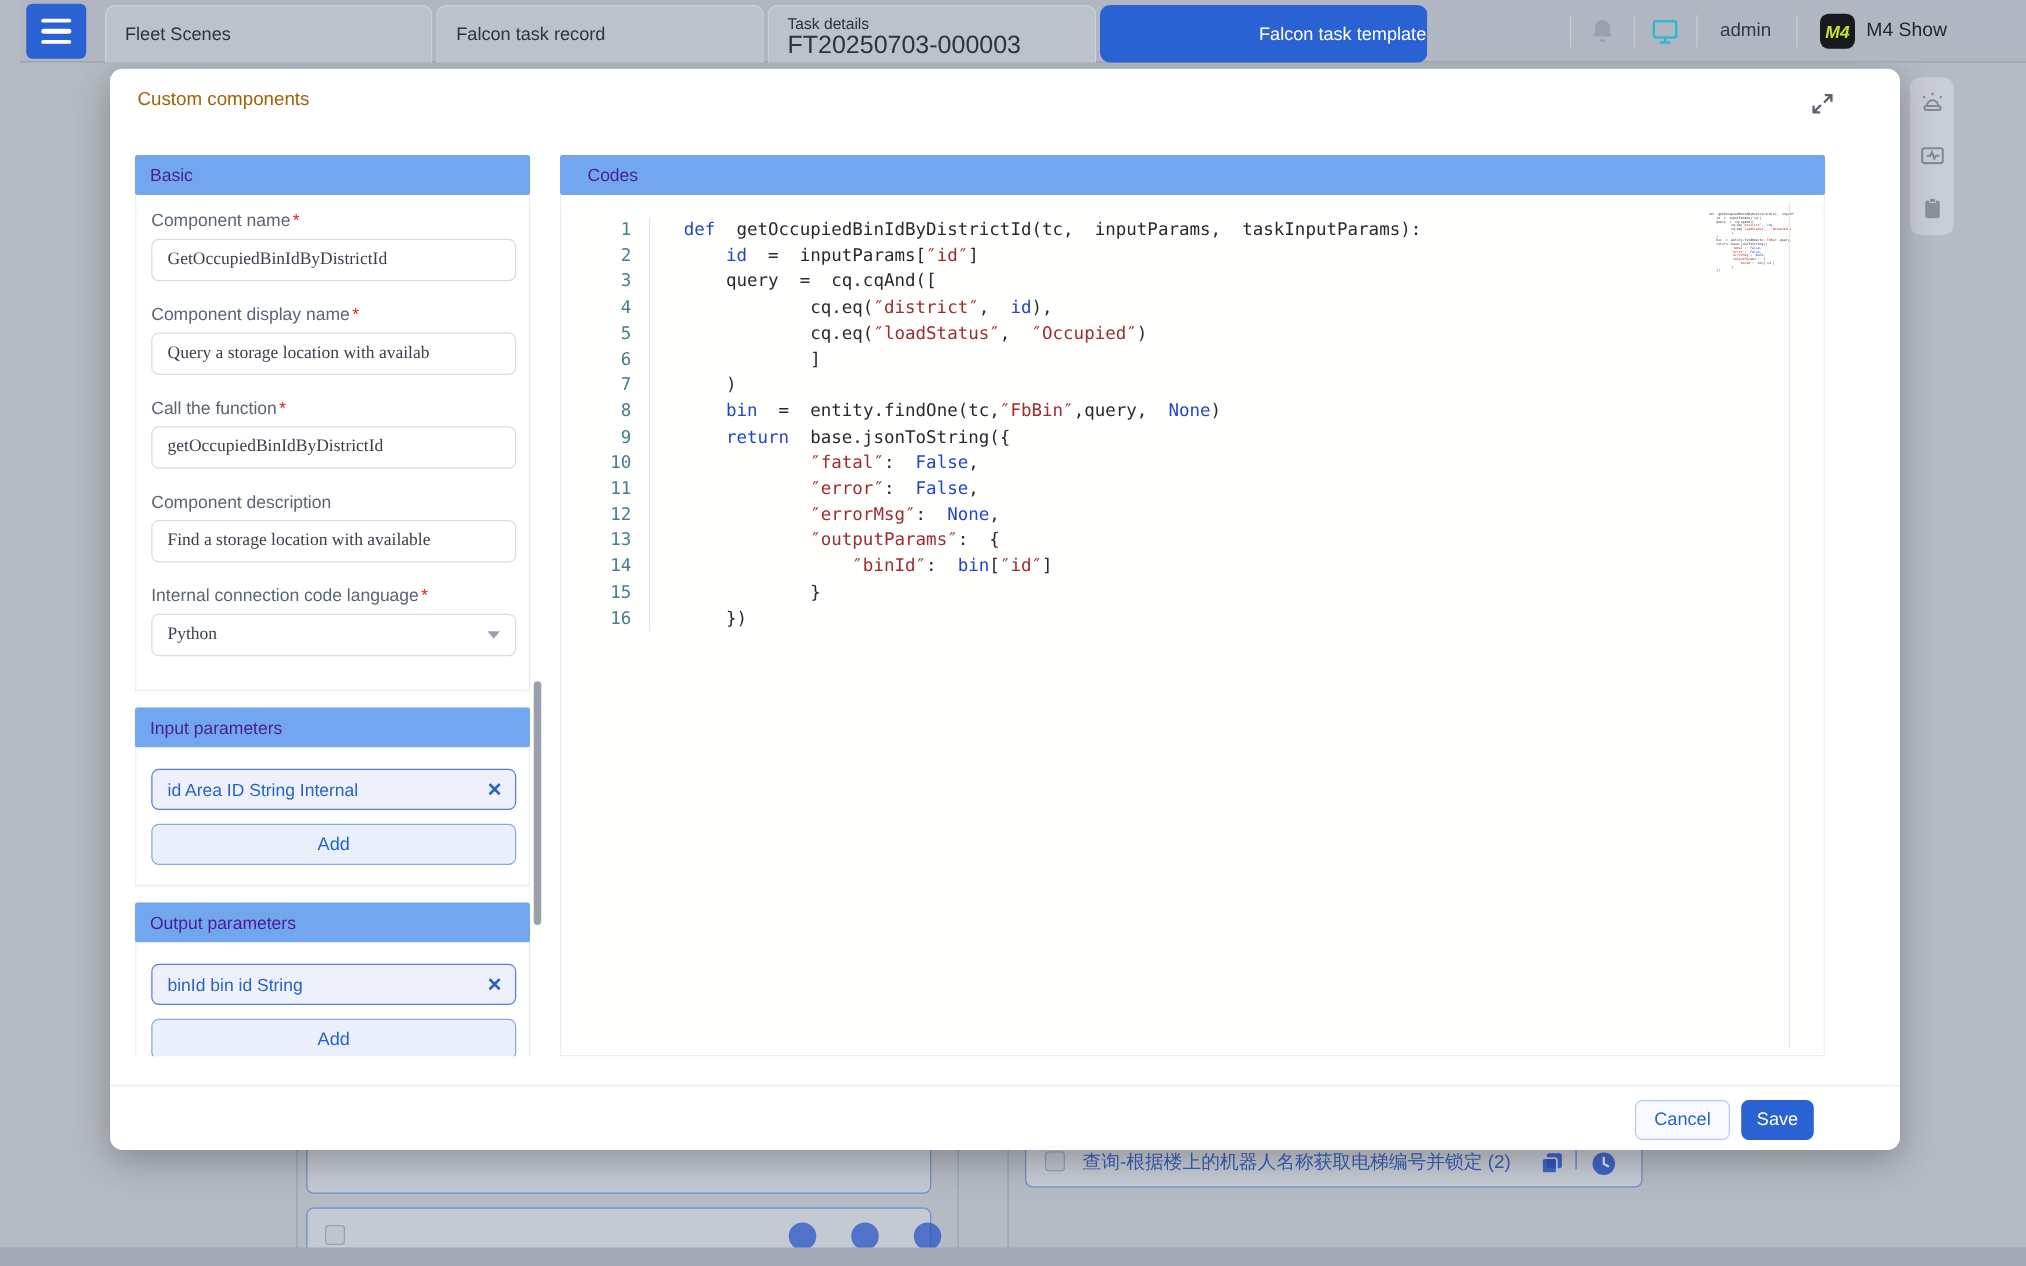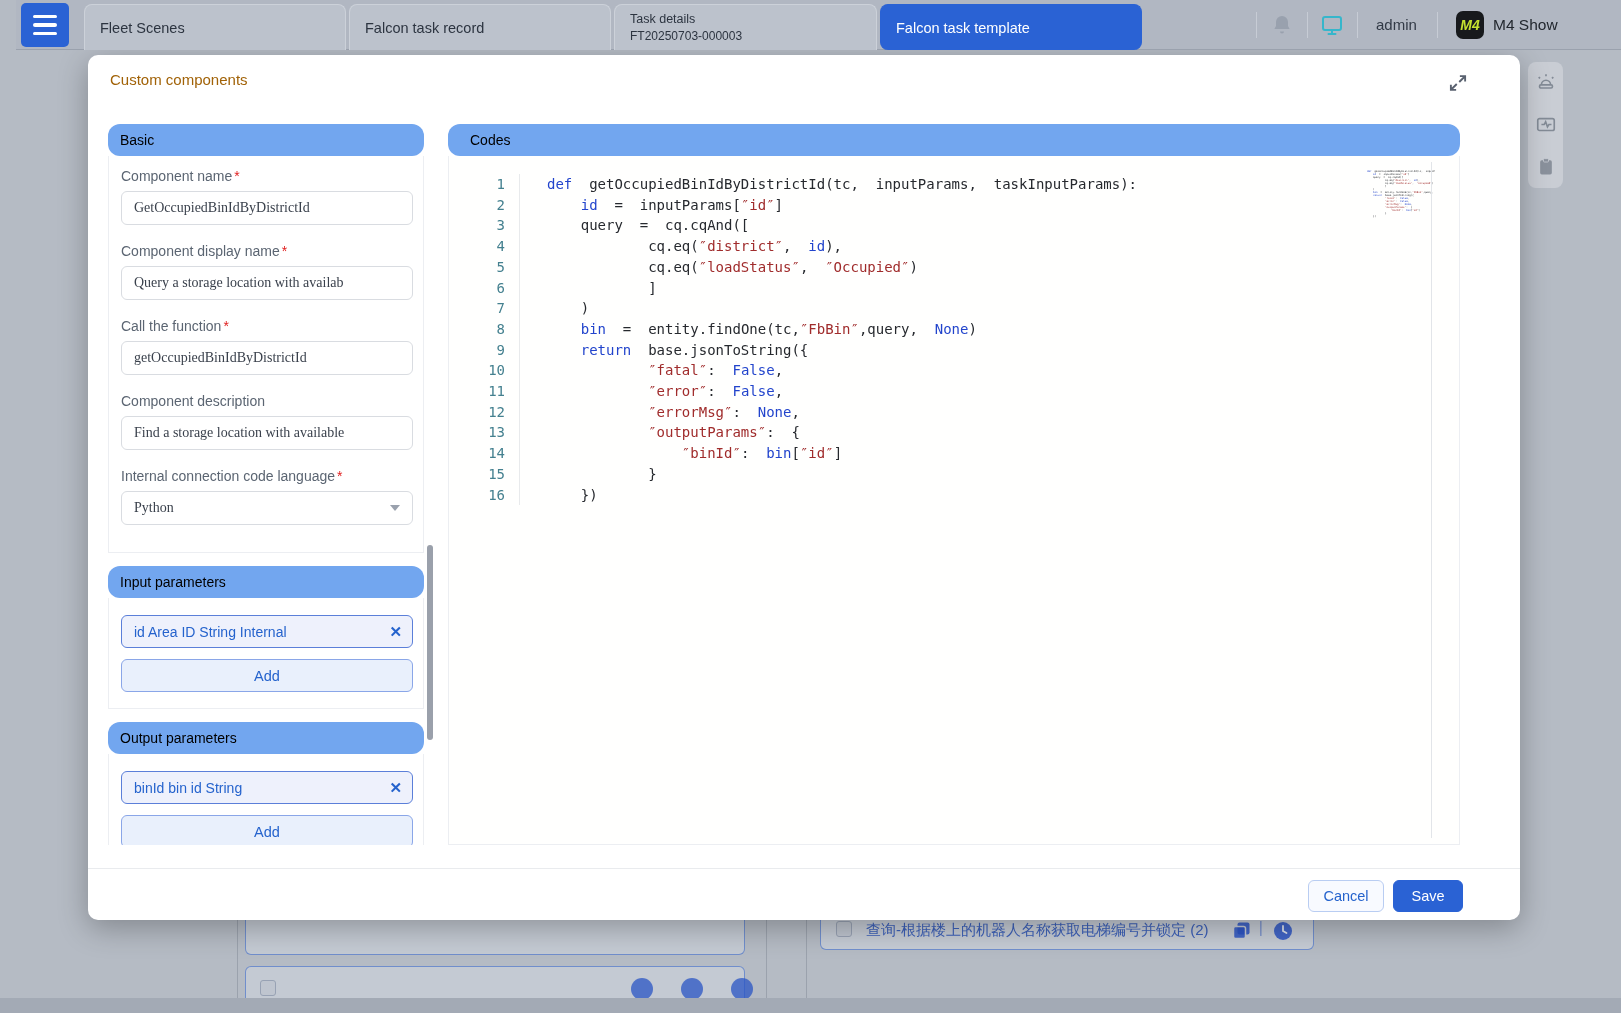--- a/index.html
+++ b/index.html
@@ -13,21 +13,21 @@
   .hamburger { position:absolute; left:5px; top:3px; width:48px; height:44px; border-radius:5px;
                background:var(--accent); display:flex; flex-direction:column; justify-content:center;
                align-items:center; gap:5px; cursor:pointer; }
   .hamburger span { width:24px; height:3.5px; background:#fff; border-radius:2px; }
   .tab { position:absolute; top:4px; height:46px; border-radius:8px 8px 0 0;
          background:#bcc2cc; border:1px solid #ccd1d9; border-bottom:none;
          color:#2c3440; font-size:14.5px; padding-left:15px; display:flex;
          flex-direction:column; justify-content:center; }
   .tab.active { background:var(--accent); border-color:var(--accent); color:#fff; border-radius:8px; }
   .tab .sub { font-size:12.5px; line-height:16px; }
-  .tab .main2 { font-size:12px; line-height:18px; }
+  .tab .main2 { font-size:20px; line-height:18px; }
   .tb-divider { position:absolute; top:12px; width:1px; height:26px; background:#c7ccd5; }
   .tb-icon { position:absolute; top:13px; width:24px; height:24px; }
   .tb-admin { position:absolute; top:0; height:50px; line-height:50px; font-size:15px; color:#323a46; }
   .m4logo { position:absolute; left:1440px; top:11px; width:28px; height:28px; border-radius:7px;
             background:#17191c; color:#c6e230; font-weight:bold; font-style:italic;
             font-size:14px; display:flex; align-items:center; justify-content:center; }
   .m4show { position:absolute; left:1477px; top:0; height:50px; line-height:50px; font-size:15.5px; color:#22272e; }
 
   
   .bg-box { position:absolute; border:1.5px solid rgba(43,92,198,.55); border-radius:6px;
@@ -44,22 +44,22 @@
   .side-toolbar { position:absolute; left:1528px; top:62px; width:35px; height:126px;
                   background:#c9cdd4; border-radius:8px; z-index:2; }
   .side-toolbar .cell { width:35px; height:42px; display:flex; align-items:center; justify-content:center; }
 
   
   .modal { position:absolute; left:88px; top:55px; width:1432px; height:865px; background:#fff;
            border-radius:10px; box-shadow:0 8px 30px rgba(0,0,0,.28); z-index:10; }
   .modal-title { position:absolute; left:22px; top:16px; font-size:15px; color:#a16207; }
   .expand-btn { position:absolute; right:52px; top:18px; width:20px; height:20px; cursor:pointer; }
 
-  .card-header { height:32px; background:var(--accent-light-header); color:#000000;
-                 font-size:14px; line-height:32px; padding-left:12px; border-radius:12px; }
+  .card-header { height:32px; background:var(--accent-light-header); color:#4c1d95;
+                 font-size:14px; line-height:32px; padding-left:12px; border-radius:2px; }
   .card-body { background:#fff; border:1px solid #eceef2; border-top:none; }
 
   .left-col { position:absolute; left:20px; top:69px; width:330px; height:721px; overflow:hidden; }
   .card { width:316px; }
   .card + .card { margin-top:13px; }
   #basic-card .card-body { padding:12px 12px 27px 12px; }
   .field { margin-bottom:18px; }
   .field:last-child { margin-bottom:0; }
   .field label { display:block; font-size:14px; color:#5b6572; margin-bottom:7px; }
   .req { color:var(--required-asterisk); margin-left:2px; }
@@ -100,21 +100,21 @@
   .minimap .code-text { border:none; margin:0; padding:0; }
   .editor-scroll-line { position:absolute; right:27px; top:6px; bottom:6px; width:1px; background:#e2e5e9; }
 
   
   .modal-footer { position:absolute; left:0; top:813px; width:1432px; height:52px;
                   border-top:1px solid #e9ebee; }
   .btn-cancel { position:absolute; left:1220px; top:11px; width:76px; height:32px;
                 background:#f8faff; border:1px solid #b9cdf2; border-radius:6px;
                 color:var(--chip-text); font-size:14.5px; cursor:pointer;
                 font-family:"Liberation Sans", sans-serif; }
-  .btn-save { position:absolute; left:1305px; top:11px; width:70px; height:32px;
+  .btn-save { position:absolute; left:1305px; top:11px; width:58px; height:32px;
               background:var(--accent); border:1px solid var(--accent); border-radius:6px;
               color:#fff; font-size:14.5px; cursor:pointer;
               font-family:"Liberation Sans", sans-serif; }
 </style>
 </head>
 <body>
 
 <div class="page">
 
   <div class="bg-box" style="left:245px; top:893px; width:500px; height:62px;"></div>
@@ -174,21 +174,21 @@
     <div class="tab" style="left:68px; width:262px;">
       <span>Fleet Scenes</span>
     </div>
     <div class="tab" style="left:333px; width:262px;">
       <span>Falcon task record</span>
     </div>
     <div class="tab" style="left:598px; width:263px;">
       <span class="sub">Task details</span>
       <span class="main2">FT20250703-000003</span>
     </div>
-    <div class="tab active" style="left:864px; width:262px;">
+    <div class="tab active" style="left:864px; width:262px;align-items:flex-end;">
       <span>Falcon task template</span>
     </div>
 
     <div class="tb-divider" style="left:1240px;"></div>
     <svg class="tb-icon" style="left:1254px;" viewBox="0 0 24 24">
       <path d="M12 3a6 6 0 0 0-6 6v4l-1.6 3h15.2L18 13V9a6 6 0 0 0-6-6z" fill="#99a1ae"></path>
       <path d="M10 18.5a2 2 0 0 0 4 0z" fill="#99a1ae"></path>
     </svg>
     <div class="tb-divider" style="left:1291px;"></div>
     <svg class="tb-icon" style="left:1304px;" viewBox="0 0 24 24" fill="none">

